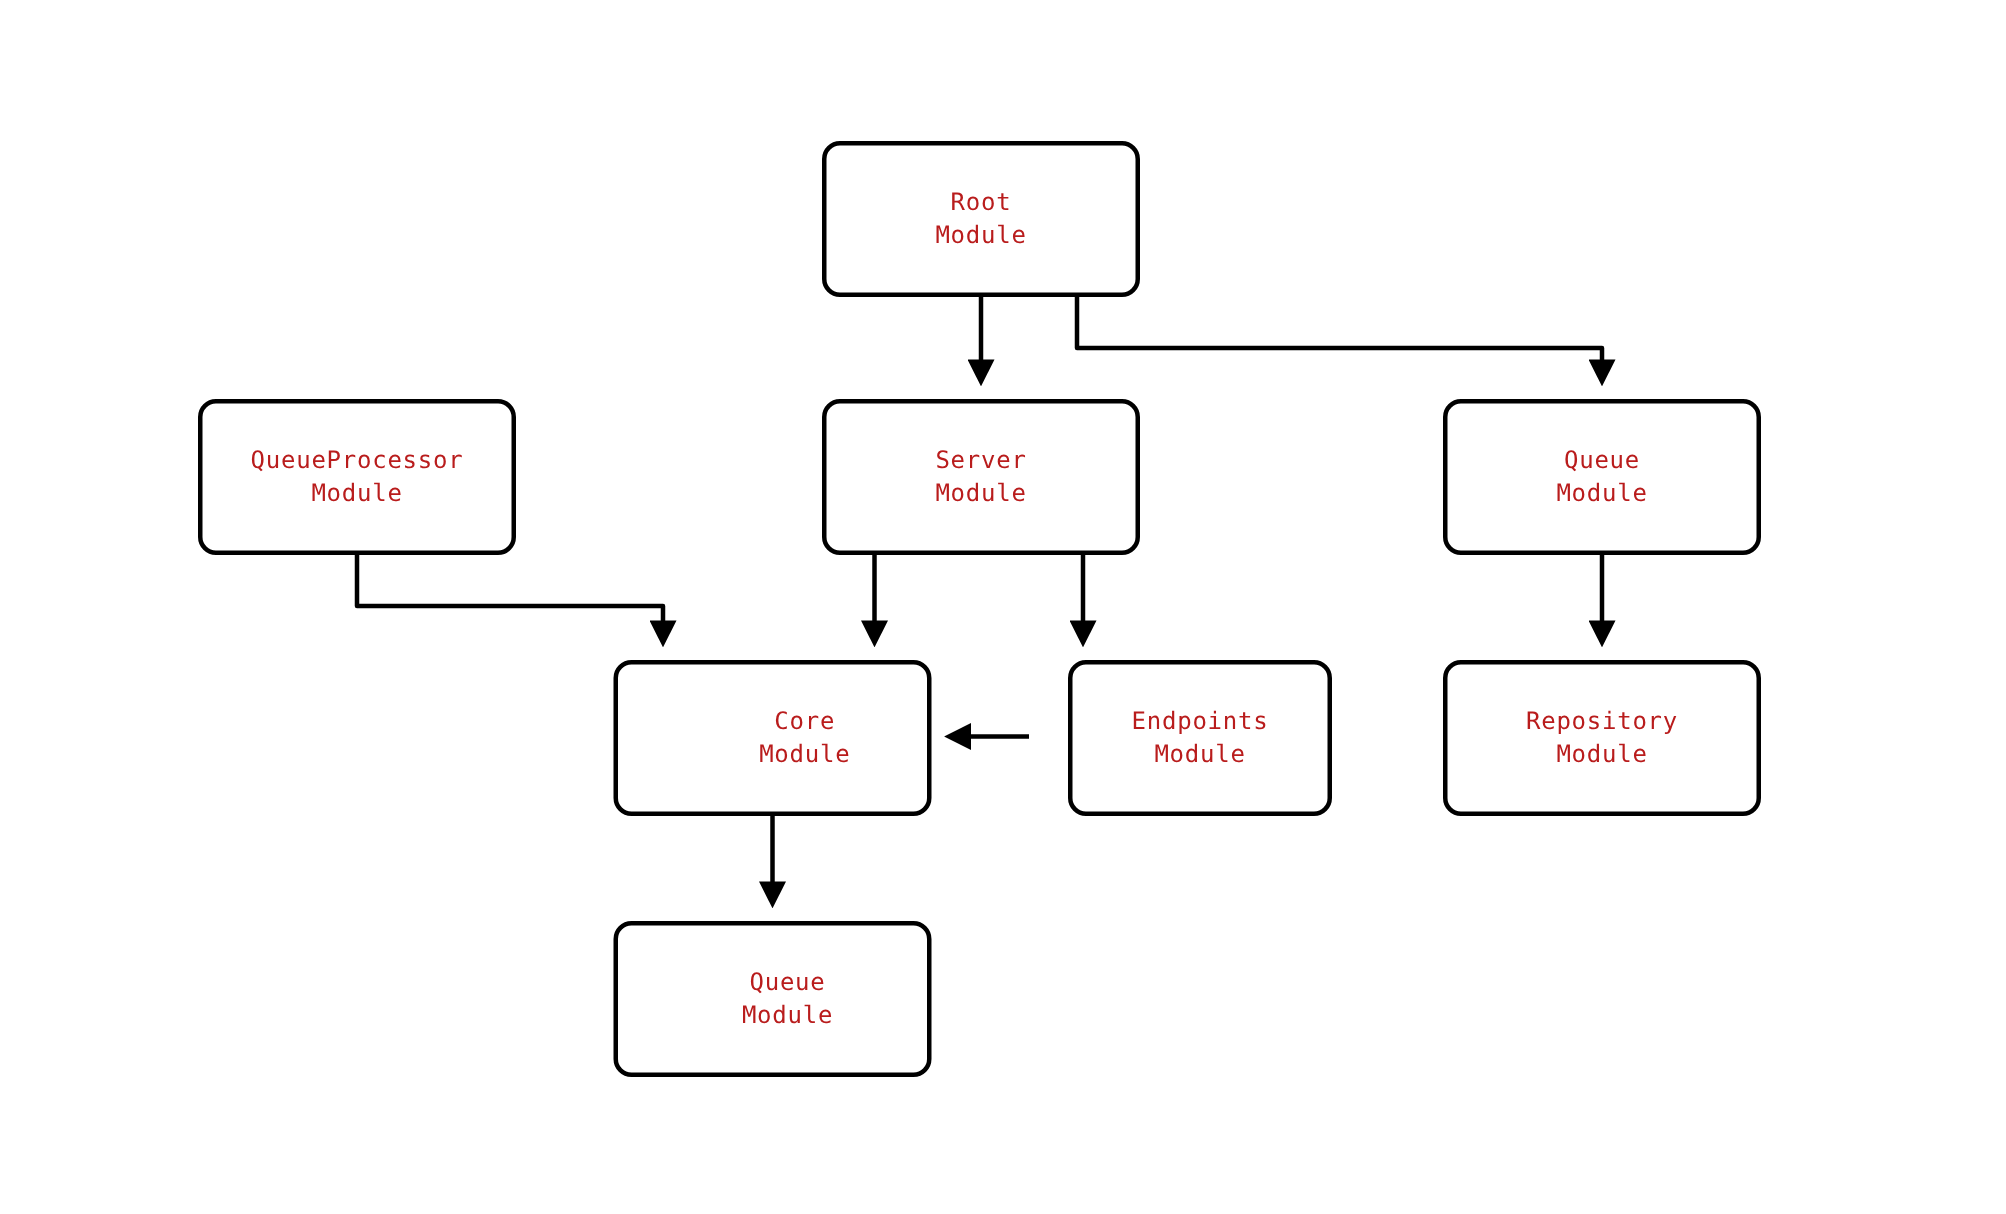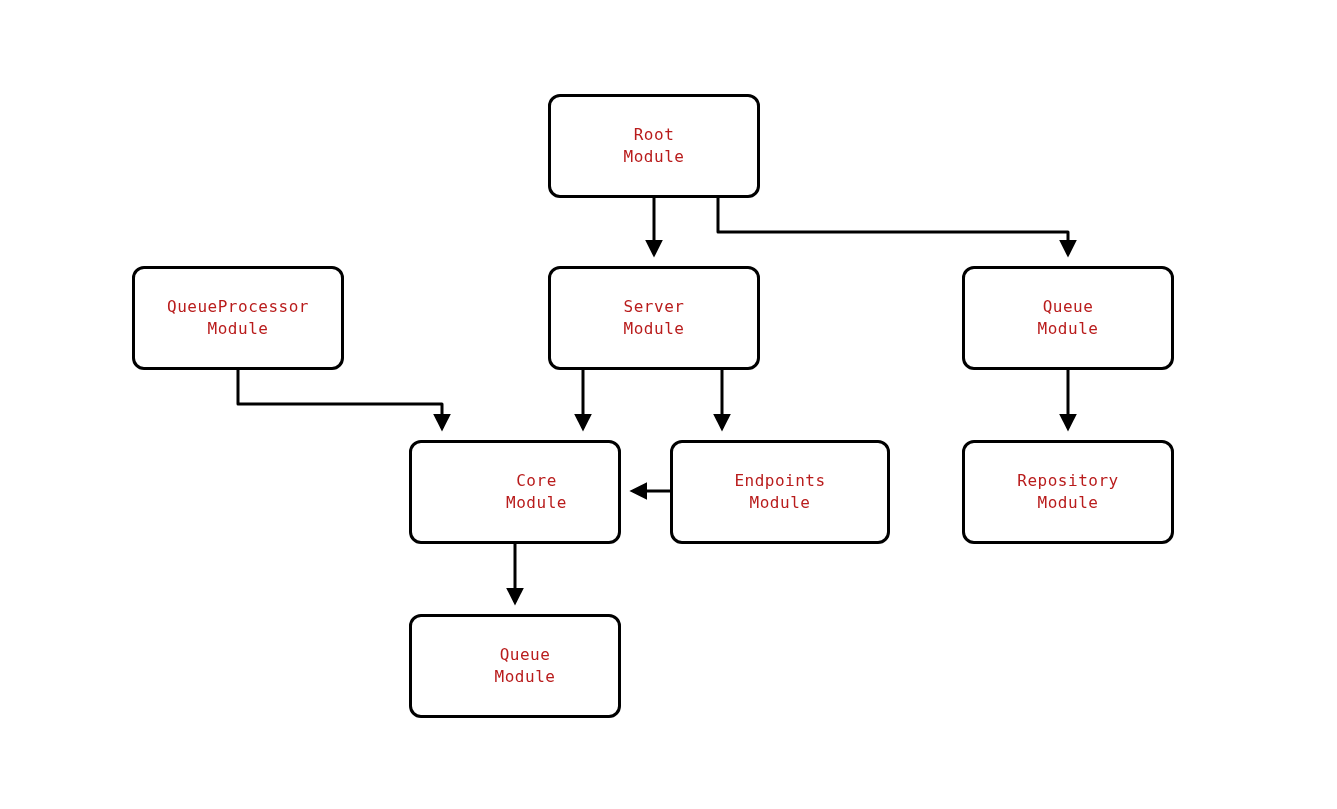--- a/index.html
+++ b/index.html
@@ -108,21 +108,21 @@
   <div class="node" style="left:962px; top:266px; width:212px; height:104px;">
     <span class="line1">Queue</span>
     <span class="line2">Module</span>
   </div>
 
   <div class="node" style="left:409px; top:440px; width:212px; height:104px;padding-left:43px;">
     <span class="line1">Core</span>
     <span class="line2">Module</span>
   </div>
 
-  <div class="node" style="left:670px; top:440px; width:220px; height:104px;">
+  <div class="node" style="left:712px; top:440px; width:176px; height:104px;">
     <span class="line1">Endpoints</span>
     <span class="line2">Module</span>
   </div>
 
   <div class="node" style="left:962px; top:440px; width:212px; height:104px;">
     <span class="line1">Repository</span>
     <span class="line2">Module</span>
   </div>
 
   <div class="node" style="left:409px; top:614px; width:212px; height:104px;padding-left:20px;">

